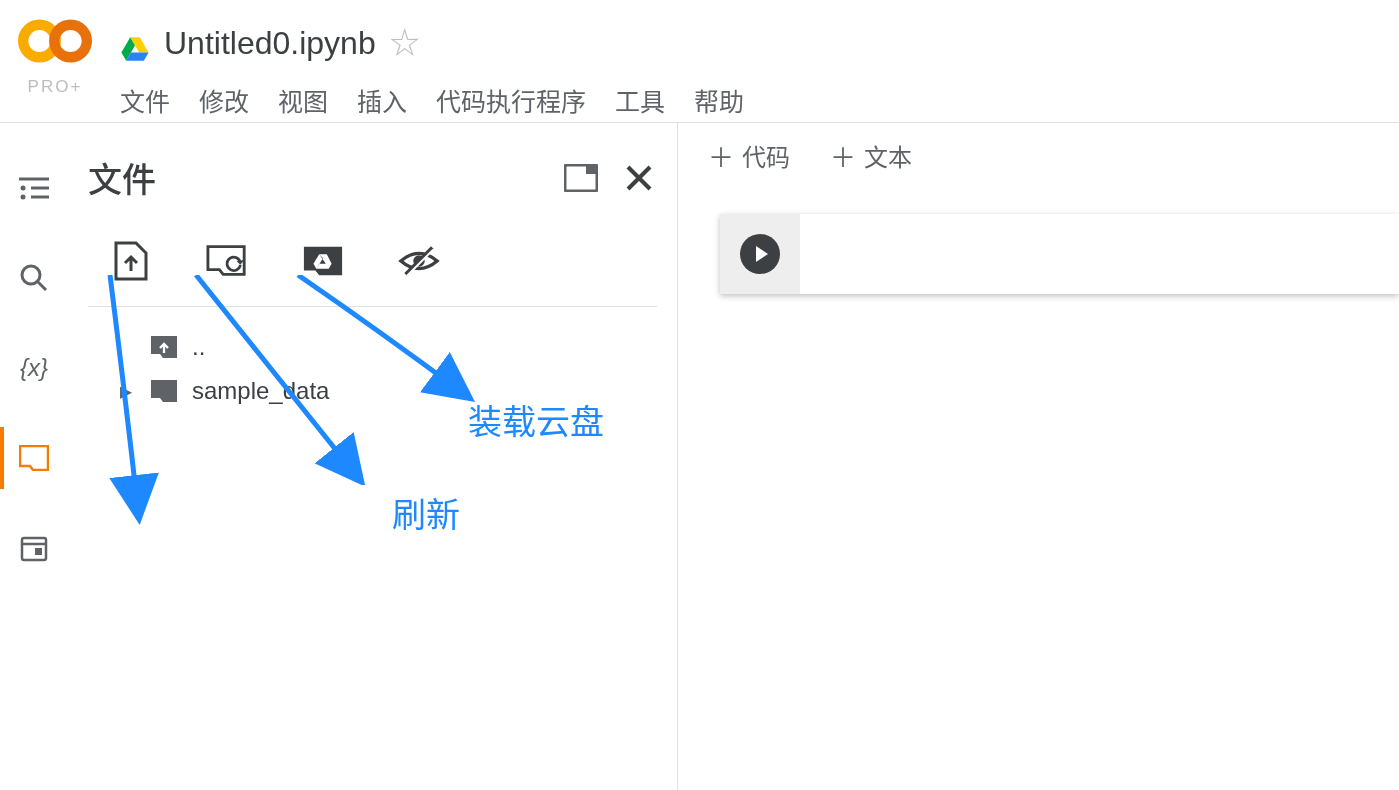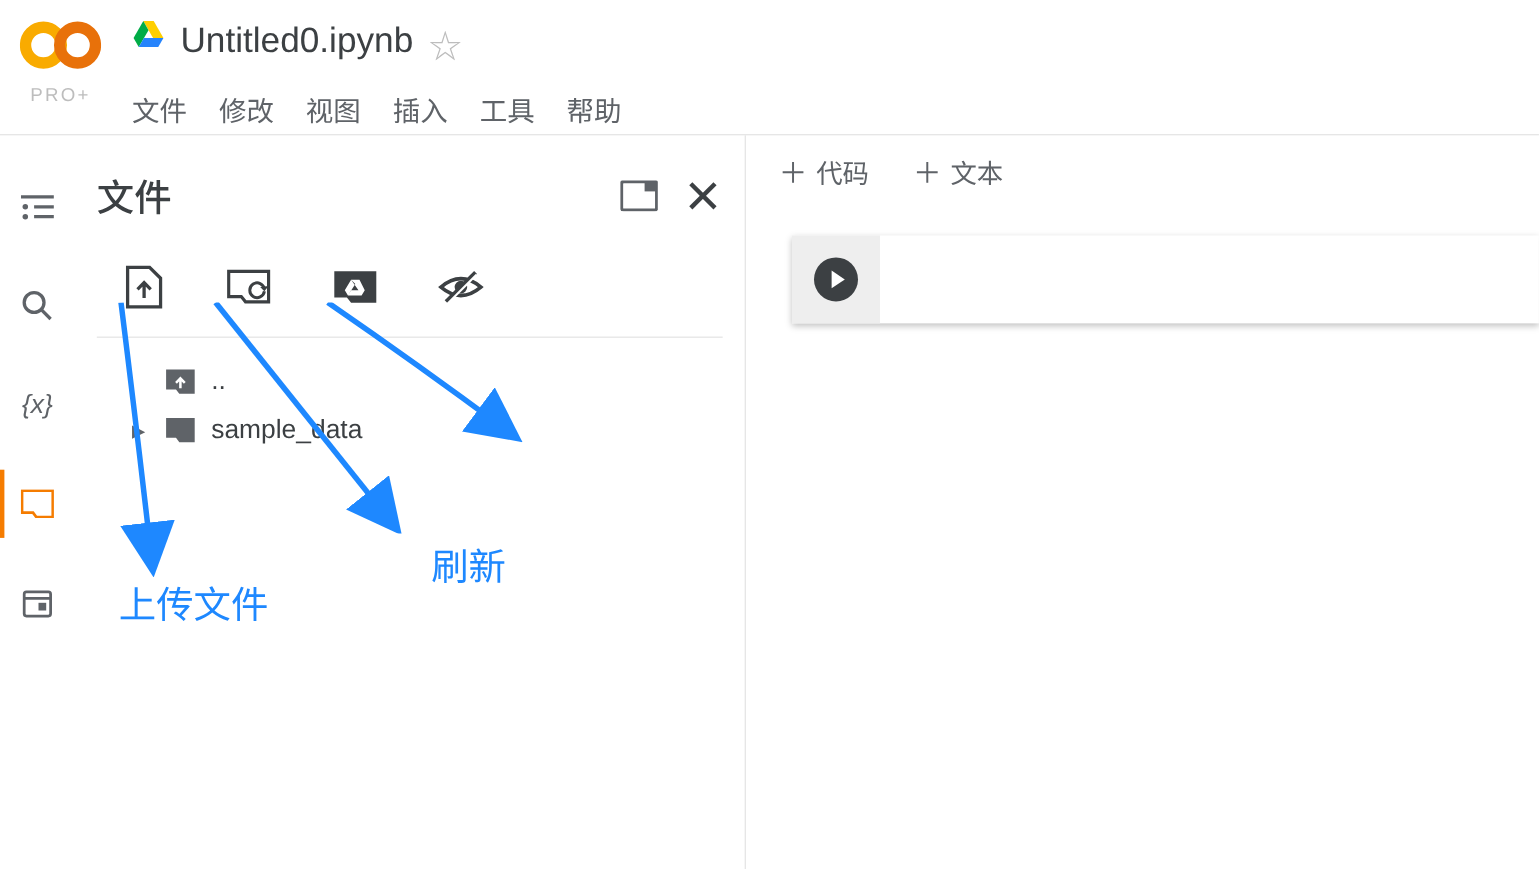--- a/index.html
+++ b/index.html
@@ -4,21 +4,21 @@
 <style>
   * { box-sizing: border-box; margin: 0; padding: 0; }
   html, body { width: 1399px; height: 790px; font-family: Arial, "Noto Sans CJK SC", sans-serif; background: #fff; color: #3c4043; overflow: hidden; }
   
   
   .header { display: flex; align-items: flex-start; height: 123px; border-bottom: 1px solid #e0e0e0; padding-left: 18px; }
   .logo-area { display: flex; flex-direction: column; align-items: center; margin-top: 18px; margin-right: 28px; }
   .logo-icon { width: 74px; height: 46px; }
   .pro-label { font-size: 17px; color: #bdbdbd; letter-spacing: 2px; font-weight: 500; margin-top: 13px; }
   .title-area { flex: 1; padding-top: 18px; }
-  .title-row { display: flex; align-items: flex-start; gap: 14px; }
+  .title-row { display: flex; align-items: flex-end; gap: 14px; }
   .drive-icon { width: 30px; height: 26px; }
   .doc-title { font-size: 32px; color: #3c4043; font-weight: 400; }
   .star { font-size: 30px; color: #bdbdbd; cursor: pointer; }
   .menu-row { display: flex; align-items: center; gap: 29px; margin-top: 20px; font-size: 25px; color: #5f6368; }
   .menu-item { cursor: pointer; }
   .save-status { text-decoration: underline; color: #80868b; }
   
   
   .body { display: flex; height: calc(100% - 123px); }
   
@@ -76,20 +76,21 @@
         <path d="M48 28 L40 42 L10 42 L18 28 Z" fill="#2684fc"></path>
       </svg>
       <div class="doc-title">Untitled0.ipynb</div>
       <span class="star">☆</span>
     </div>
     <div class="menu-row">
       <span class="menu-item">文件</span>
       <span class="menu-item">修改</span>
       <span class="menu-item">视图</span>
       <span class="menu-item">插入</span>
+      <span class="menu-item">代码执行程序</span>
       <span class="menu-item">工具</span>
       <span class="menu-item">帮助</span>
     </div>
   </div>
 </div>
 
 <div class="body">
   <div class="nav-rail nav-rail-wrapper">
     <div class="rail-icon">
       <svg width="30" height="24" viewBox="0 0 30 24">
@@ -194,40 +195,40 @@
     </div>
 
     <svg class="arrow" style="left:22px; top:152px;" width="70" height="250" viewBox="0 0 70 250">
       <defs>
           <marker id="ah1" markerWidth="10" markerHeight="10" refX="7" refY="5" orient="auto">
             <path d="M0 0 L10 5 L0 10 Z" fill="#1e88ff"></path>
           </marker>
         </defs>
       <path d="M20 0 Q35 120 48 235" stroke="#1e88ff" stroke-width="5" fill="none" marker-end="url(#ah1)"></path>
     </svg>
-    <div class="annotation" style="left:40px; top:400px;">上传文件</div>
 
     <svg class="arrow" style="left:118px; top:152px;" width="200" height="210" viewBox="0 0 200 210">
       <defs>
           <marker id="ah2" markerWidth="10" markerHeight="10" refX="7" refY="5" orient="auto">
             <path d="M0 0 L10 5 L0 10 Z" fill="#1e88ff"></path>
           </marker>
         </defs>
       <path d="M10 0 Q90 100 170 200" stroke="#1e88ff" stroke-width="5" fill="none" marker-end="url(#ah2)"></path>
     </svg>
     <div class="annotation" style="left:300px; top:365px;margin-left:24px;">刷新</div>
 
     <svg class="arrow" style="left:220px; top:152px;" width="200" height="130" viewBox="0 0 200 130">
       <defs>
           <marker id="ah3" markerWidth="10" markerHeight="10" refX="7" refY="5" orient="auto">
             <path d="M0 0 L10 5 L0 10 Z" fill="#1e88ff"></path>
           </marker>
         </defs>
       <path d="M10 0 Q90 55 175 118" stroke="#1e88ff" stroke-width="5" fill="none" marker-end="url(#ah3)"></path>
     </svg>
+    <div class="annotation" style="left:400px; top:272px;">装载云盘</div>
   </div>
 
   <div class="main-area">
     <div class="insert-row">
       <div class="insert-btn">
           <span class="plus">＋</span>
           <span>代码</span>
         </div>
       <div class="insert-btn">
           <span class="plus">＋</span>

